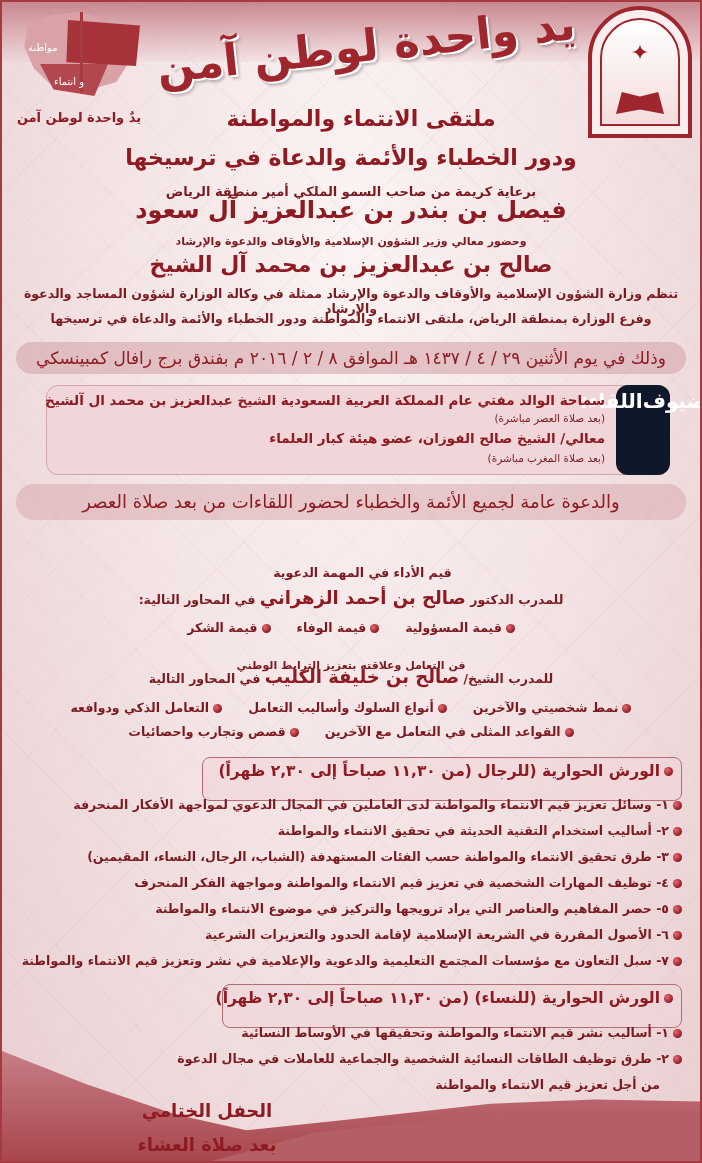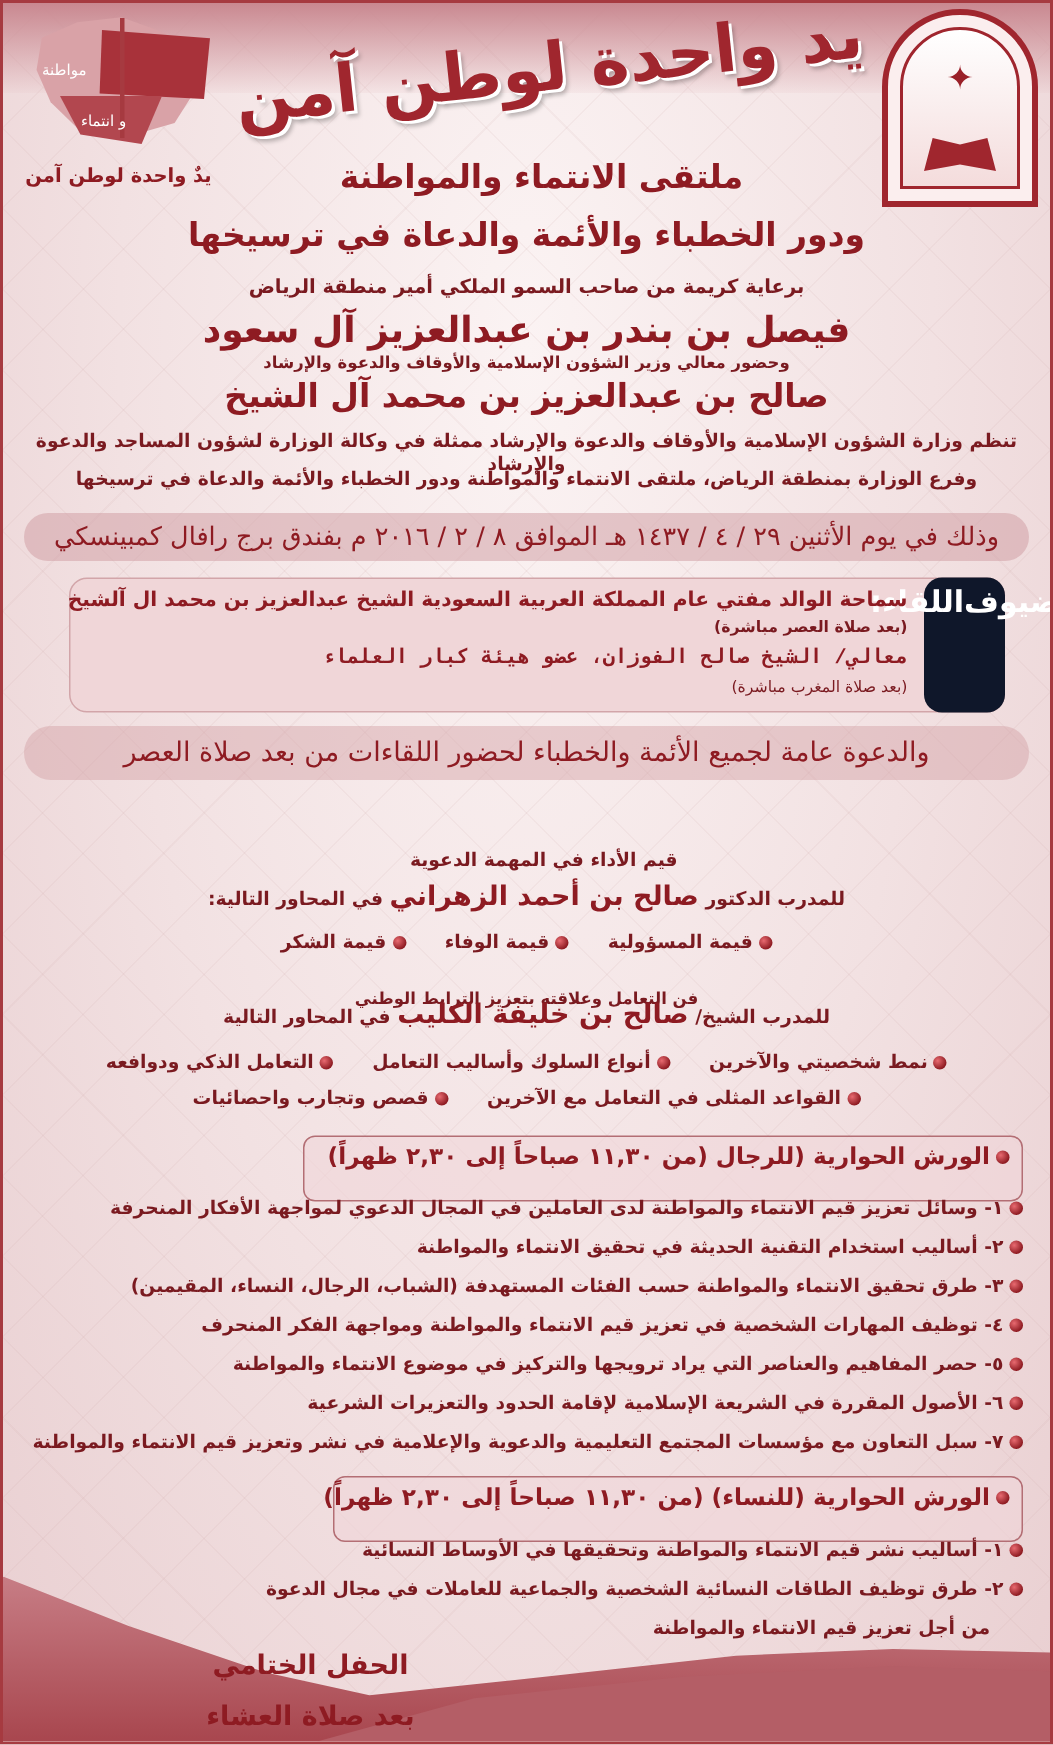--- a/index.html
+++ b/index.html
@@ -79,21 +79,21 @@
 
     .main-title {
       top: 18px; left: 150px; right: 120px; text-align: center;
       font-size: 44px; font-weight: bold; color: #a0262e;
       text-shadow: 2px 2px 0 #fff, 3px 4px 3px rgba(0,0,0,0.25);
       transform: rotate(-6deg);
     }
     .t1 { top: 104px; font-size: 22px; font-weight: bold; color: #8e1b22; left: 140px; right: 120px; text-align:center; }
     .t2 { top: 143px; font-size: 22px; font-weight: bold; }
     .t3 { top: 182px; font-size: 13px; font-weight: bold; color: #7a1a20; }
-    .t4 { top: 204px; font-size: 24px; font-weight: bold; }
+    .t4 { top: 194px; font-size: 24px; font-weight: bold; }
     .t5 { top: 233px; font-size: 11px; font-weight: bold; color: #7a1a20; }
     .t6 { top: 250px; font-size: 22px; font-weight: bold; }
     .t7 { top: 284px; font-size: 12.5px; font-weight: bold; color: #7a1a20; padding: 0 10px; }
     .t8 { top: 309px; font-size: 12.5px; font-weight: bold; color: #7a1a20; }
 
     .date-pill {
       top: 340px; left: 14px; right: 14px; height: 32px;
       background: rgba(210,160,165,0.55);
       border-radius: 16px;
       text-align: center; line-height: 32px;
@@ -105,22 +105,22 @@
       background: #f0d6d8; border: 1px solid #d2a5a9; border-radius: 12px;
     }
     .guests-tag {
       position: absolute; right: -1px; top: -1px; bottom: -1px; width: 54px;
       background: #0f172a; border-radius: 12px;
       color: #fff; font-size: 20px; font-weight: bold;
       display: flex; align-items: flex-start; justify-content: center; line-height: 32px;
     }
     .g-line { position: absolute; right: 64px; font-weight: bold; white-space: nowrap; }
     .g1 { top: 6px; font-size: 13.5px; color: #8e1b22; }
-    .g2 { top: 26px; font-size: 10.5px; color: #7a1a20; font-weight: bold; }
-    .g3 { top: 44px; font-size: 13.5px; color: #8e1b22; font-family: Liberation Mono, monospace; }
+    .g2 { top: 26px; font-size: 10.5px; color: #7a1a20; font-weight: normal; }
+    .g3 { top: 44px; font-size: 13.5px; color: #8e1b22; }
     .g4 { top: 66px; font-size: 10.5px; color: #7a1a20; font-weight: normal; }
 
     .invite {
       top: 482px; left: 14px; right: 14px; height: 36px;
       background: rgba(210,160,165,0.45); border-radius: 18px;
       text-align: center; line-height: 36px; font-size: 18px; color: #8e1b22;
     }
 
     .c1 { top: 528px; font-size: 18px; font-weight: bold; }
     .c2 { top: 563px; font-size: 12.5px; font-weight: bold; color: #7a1a20; margin-left: 23px; }

